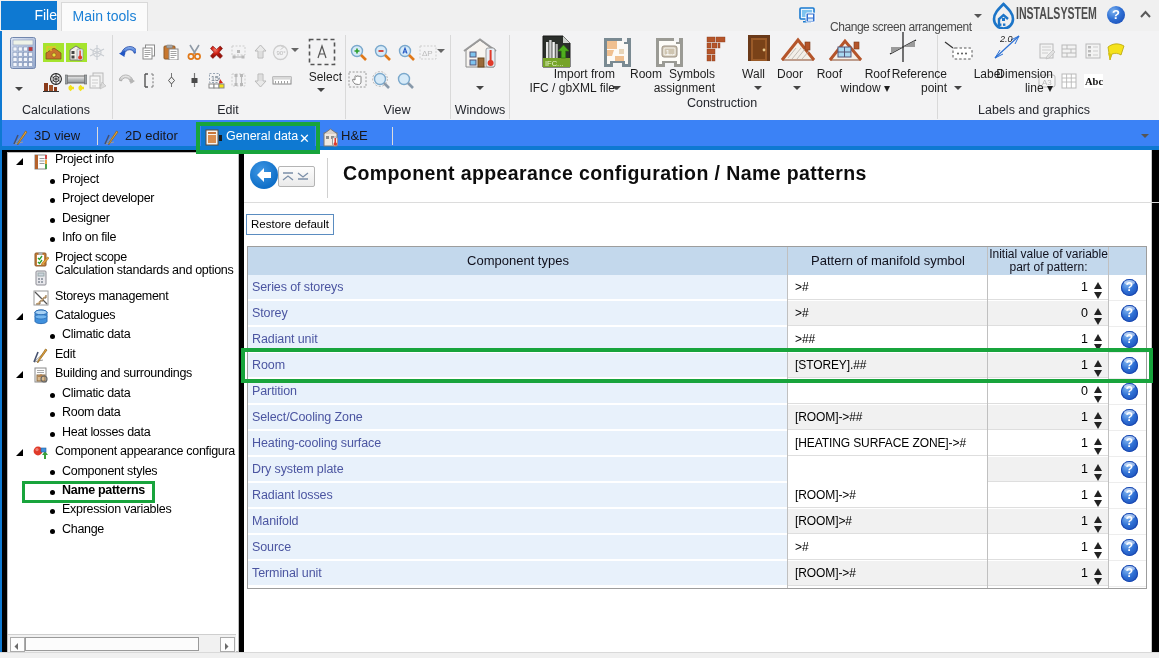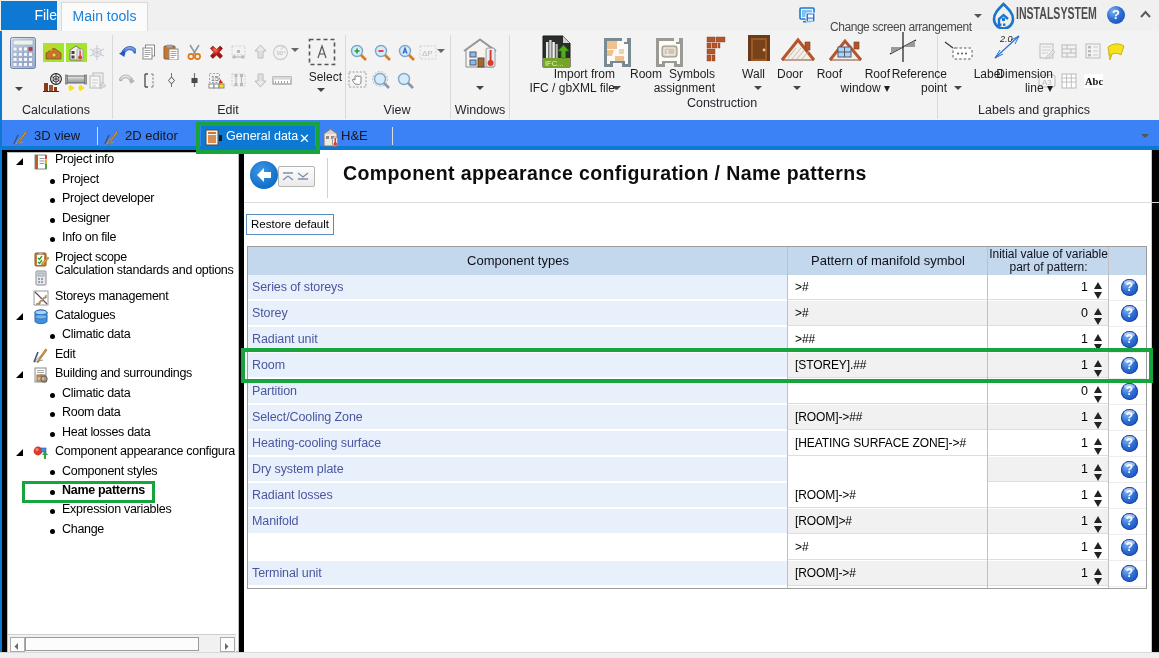--- a/index.html
+++ b/index.html
@@ -584,20 +584,21 @@
         <div class="c2" style="background:#f1f1f1;">[ROOM]&gt;#</div>
         <div class="c3" style="background:#f1f1f1;">1</div>
         <div class="c4"></div>
         <div class="spin">
             <div class="spu"></div>
             <div class="spd"></div>
           </div>
         <div class="halo">?</div>
       </div>
       <div class="row" style="top:288px;">
+        <div class="c1">Source</div>
         <div class="c2" style="background:#ffffff;">&gt;#</div>
         <div class="c3" style="background:#ffffff;">1</div>
         <div class="c4"></div>
         <div class="spin">
             <div class="spu"></div>
             <div class="spd"></div>
           </div>
         <div class="halo">?</div>
       </div>
       <div class="row" style="top:314px;">

